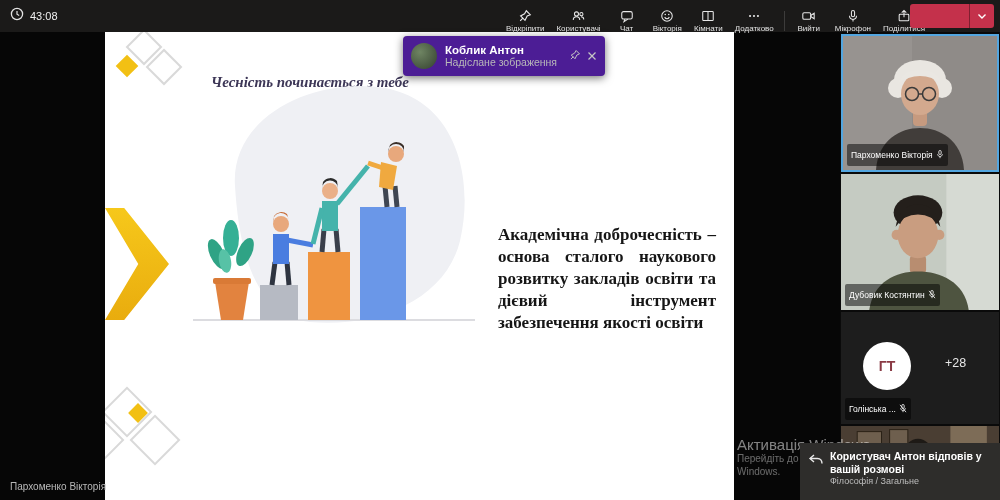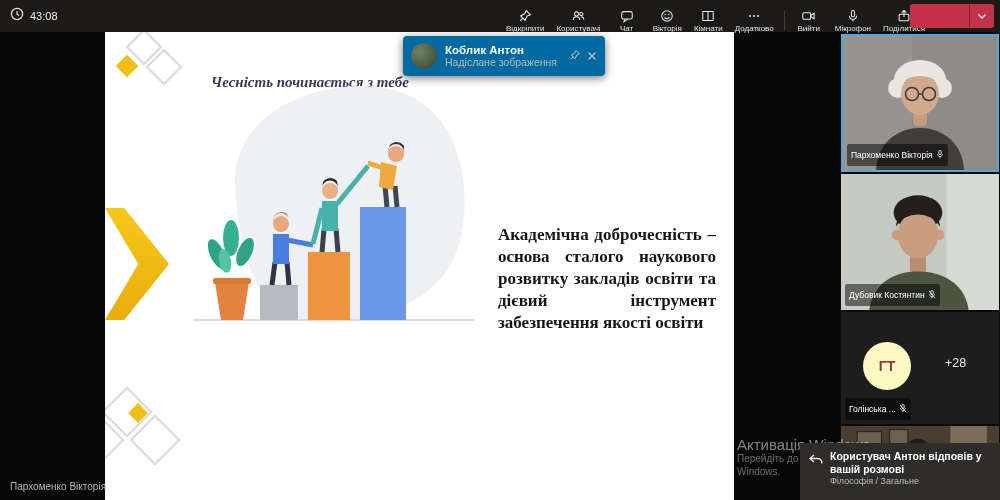--- a/index.html
+++ b/index.html
@@ -34,21 +34,21 @@
   .diamond { position:absolute; transform:rotate(45deg); }
   .d-outline { border:2px solid #d9d9d9; background:transparent; }
   .d-fill { background:#f2c014; }
   .chevron { position:absolute; left:0; top:176px; width:64px; height:112px;
              background:linear-gradient(180deg,#f6c81b,#e9ac0e);
              clip-path:polygon(0 0, 30% 0, 100% 50%, 30% 100%, 0 100%, 52% 50%); }
 
   .illustration { position:absolute; left:70px; top:14px; }
 
   
-  .toast-top { position:absolute; left:403px; top:36px; width:202px; height:40px; background:#0369a1; border-radius:4px; box-shadow:0 2px 8px rgba(0,0,0,0.55); z-index:60; display:flex; align-items:center; padding:0 8px; cursor:pointer; }
+  .toast-top { position:absolute; left:403px; top:36px; width:202px; height:40px; background:#4c1d95; border-radius:4px; box-shadow:0 2px 8px rgba(0,0,0,0.55); z-index:60; display:flex; align-items:center; padding:0 8px; cursor:pointer; }
   .toast-avatar { width:26px; height:26px; border-radius:50%; background:radial-gradient(circle at 35% 35%, #6f8563, #33402e); flex:0 0 26px; }
   .toast-texts { flex:1; margin-left:8px; overflow:hidden; }
   .toast-name { font-size:11.5px; color:#fff; font-weight:bold; white-space:nowrap; }
   .toast-msg { font-size:10.5px; color:#b9b9b9; white-space:nowrap; }
   .toast-actions { display:flex; align-items:center; gap:6px; margin-left:4px; }
 
   .toast-bottom { position:absolute; left:800px; top:443px; width:200px; height:57px; background:#2e2d2b; z-index:60; display:flex; padding:7px 8px 12px 8px; cursor:pointer; }
   .tb2-icon { flex:0 0 18px; padding-top:3px; }
   .tb2-texts { flex:1; margin-left:4px; }
   .tb2-msg { font-size:10.5px; font-weight:bold; color:#ffffff; line-height:1.25; }
@@ -62,21 +62,21 @@
   
   .sidebar { position:absolute; left:840px; top:32px; width:160px; height:468px; background:#0a0a0a; }
   .tile { position:absolute; left:1px; width:158px; overflow:hidden; cursor:pointer; background:#1d1d1d; }
   .tile-1 { top:2px; height:138px; border:2px solid #53a6e0; }
   .tile-2 { top:142px; height:136px; }
   .tile-3 { top:280px; height:112px; display:flex; align-items:center; }
   .tile-4 { top:394px; height:74px; }
   .tile svg.person { display:block; width:100%; height:100%; }
   .name-tag { position:absolute; left:4px; bottom:4px; display:inline-flex; align-items:center; gap:3px; background:rgba(0,0,0,0.5); border-radius:2px; padding:2px 4px; max-width:146px; }
   .name-tag .nm { font-size:8.5px; color:#fff; white-space:nowrap; overflow:hidden; text-overflow:ellipsis; }
-  .avatar-circle { position:absolute; left:22px; top:30px; width:48px; height:48px; border-radius:50%; background:#fef9c3; display:flex; align-items:center; justify-content:center; }
+  .avatar-circle { position:absolute; left:22px; top:30px; width:48px; height:48px; border-radius:50%; background:#ffffff; display:flex; align-items:center; justify-content:center; }
   .avatar-initials { font-size:14px; font-weight:bold; color:#8a3b45; }
   .overflow-count { position:absolute; left:104px; top:44px; font-size:12.5px; color:#e8e8e8; }
 </style>
 </head>
 <body>
 
 <div class="app">
 
   <header class="topbar">
     <div class="tb-left">

